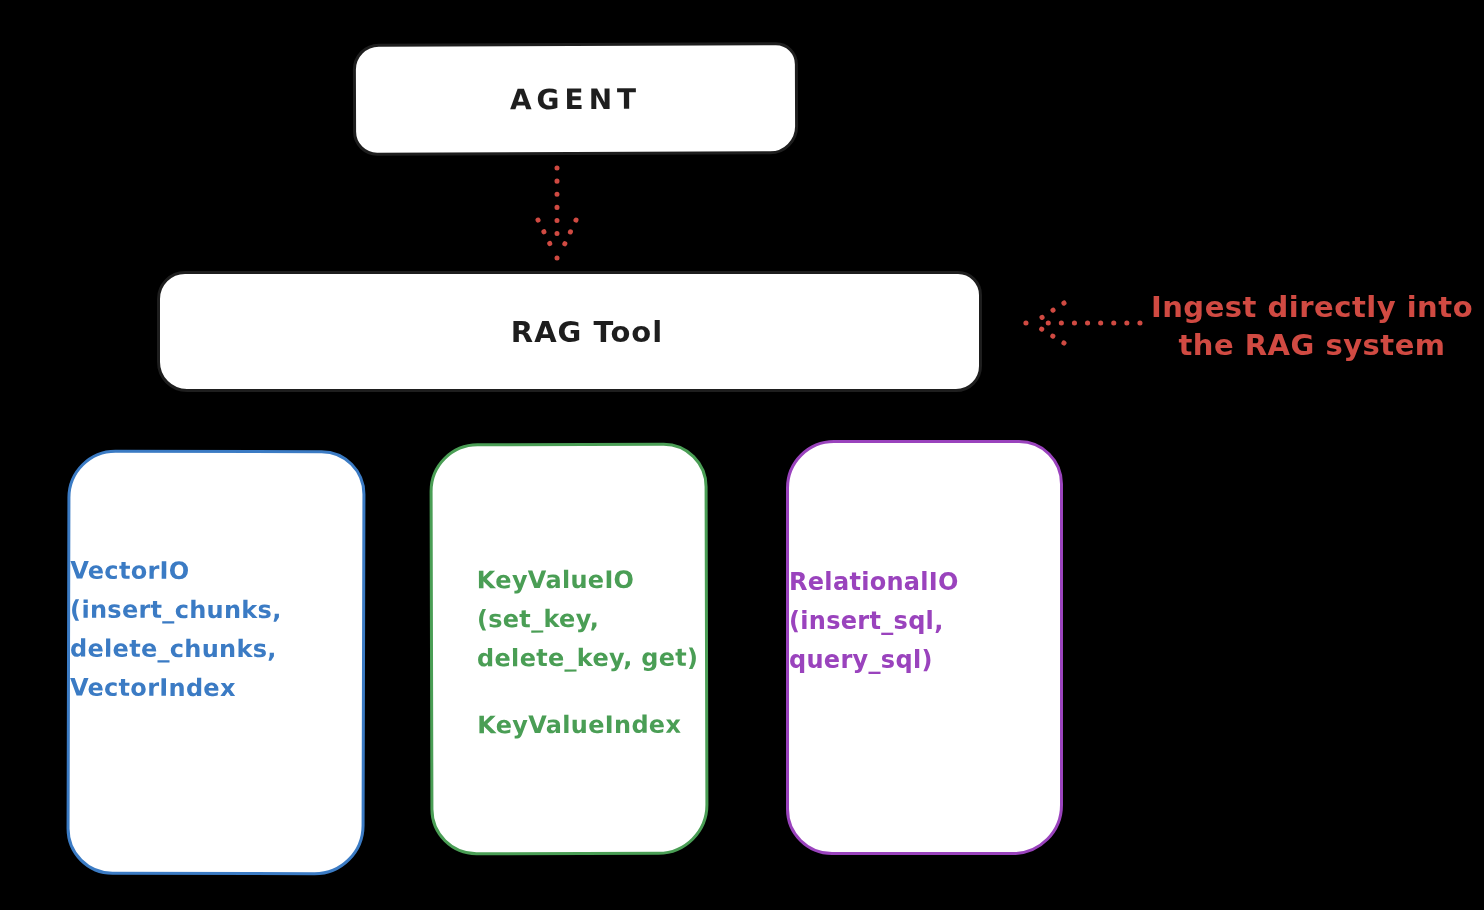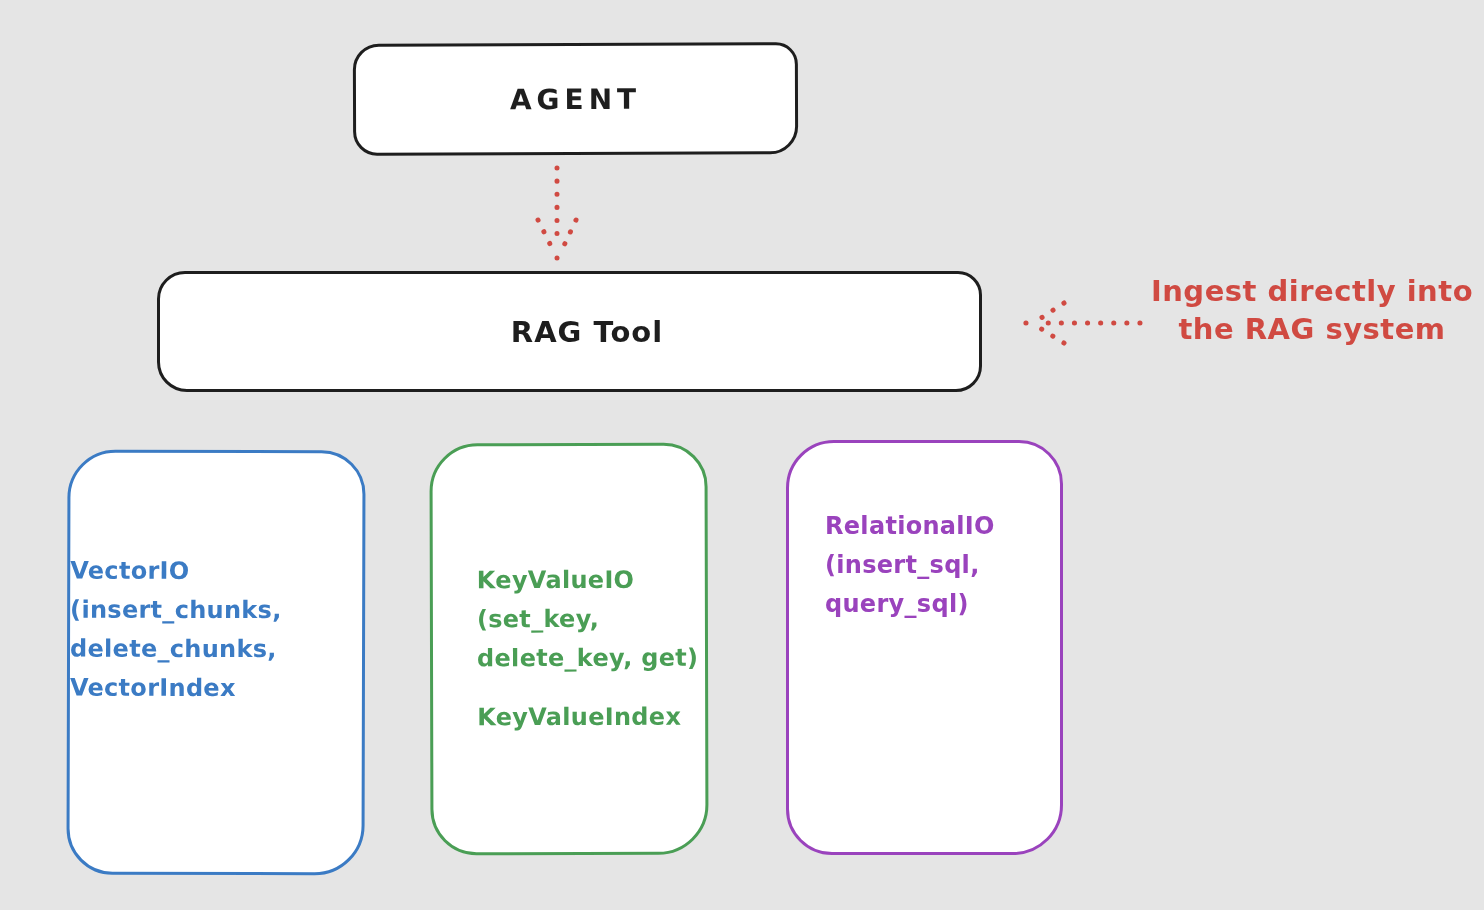--- a/index.html
+++ b/index.html
@@ -5,21 +5,21 @@
   html, body {
     margin: 0;
     padding: 0;
     background: #ffffff;
     font-family: "DejaVu Sans", "Liberation Sans", sans-serif;
   }
   .canvas {
     position: relative;
     width: 1484px;
     height: 910px;
-    background: #e5e5e5;
+    background: #000000;
     overflow: hidden;
     color: #1e1e1e;
   }
   
   .node {
     position: absolute;
     background: #ffffff;
     border: 3.5px solid #1e1e1e;
     display: flex;
     align-items: center;
@@ -57,21 +57,21 @@
   }
   .overlay path {
     fill: none;
     stroke-width: 5;
     stroke-linecap: round;
     stroke-dasharray: 0.1 13;
   }
   
   .annotation {
     position: absolute;
-    left: 1140px; top: 272px;
+    left: 1140px; top: 288px;
     width: 344px;
     text-align: center;
     font-size: 29px;
     font-weight: 700;
     line-height: 38px;
     letter-spacing: 0.5px;
   }
   
   .io-box {
     position: absolute;
@@ -86,24 +86,24 @@
   .io-relational { left: 786px; top: 440px; width: 277px; height: 415px; }
   .io-text {
     text-align: left;
     font-size: 24px;
     font-weight: 700;
     line-height: 39px;
     letter-spacing: 0.3px;
   }
   .io-vector .io-text     { margin-top: 99px;  }
   .io-keyvalue .io-text   { margin-top: 115px; }
-  .io-relational .io-text { margin-top: 64px; padding-left: 36px; }
+  .io-relational .io-text { margin-top: 120px; }
   .index-label { display: block; }
   .io-vector .index-label     { }
-  .io-keyvalue .index-label   { margin-top: 20px; }
+  .io-keyvalue .index-label   { margin-top: 28px; }
   .io-relational .index-label { margin-top: 50px; }
 </style>
 </head>
 <body>
 
 <div class="canvas">
 
   <div class="node agent-node">
     <span class="node-label">AGENT</span>
   </div>

